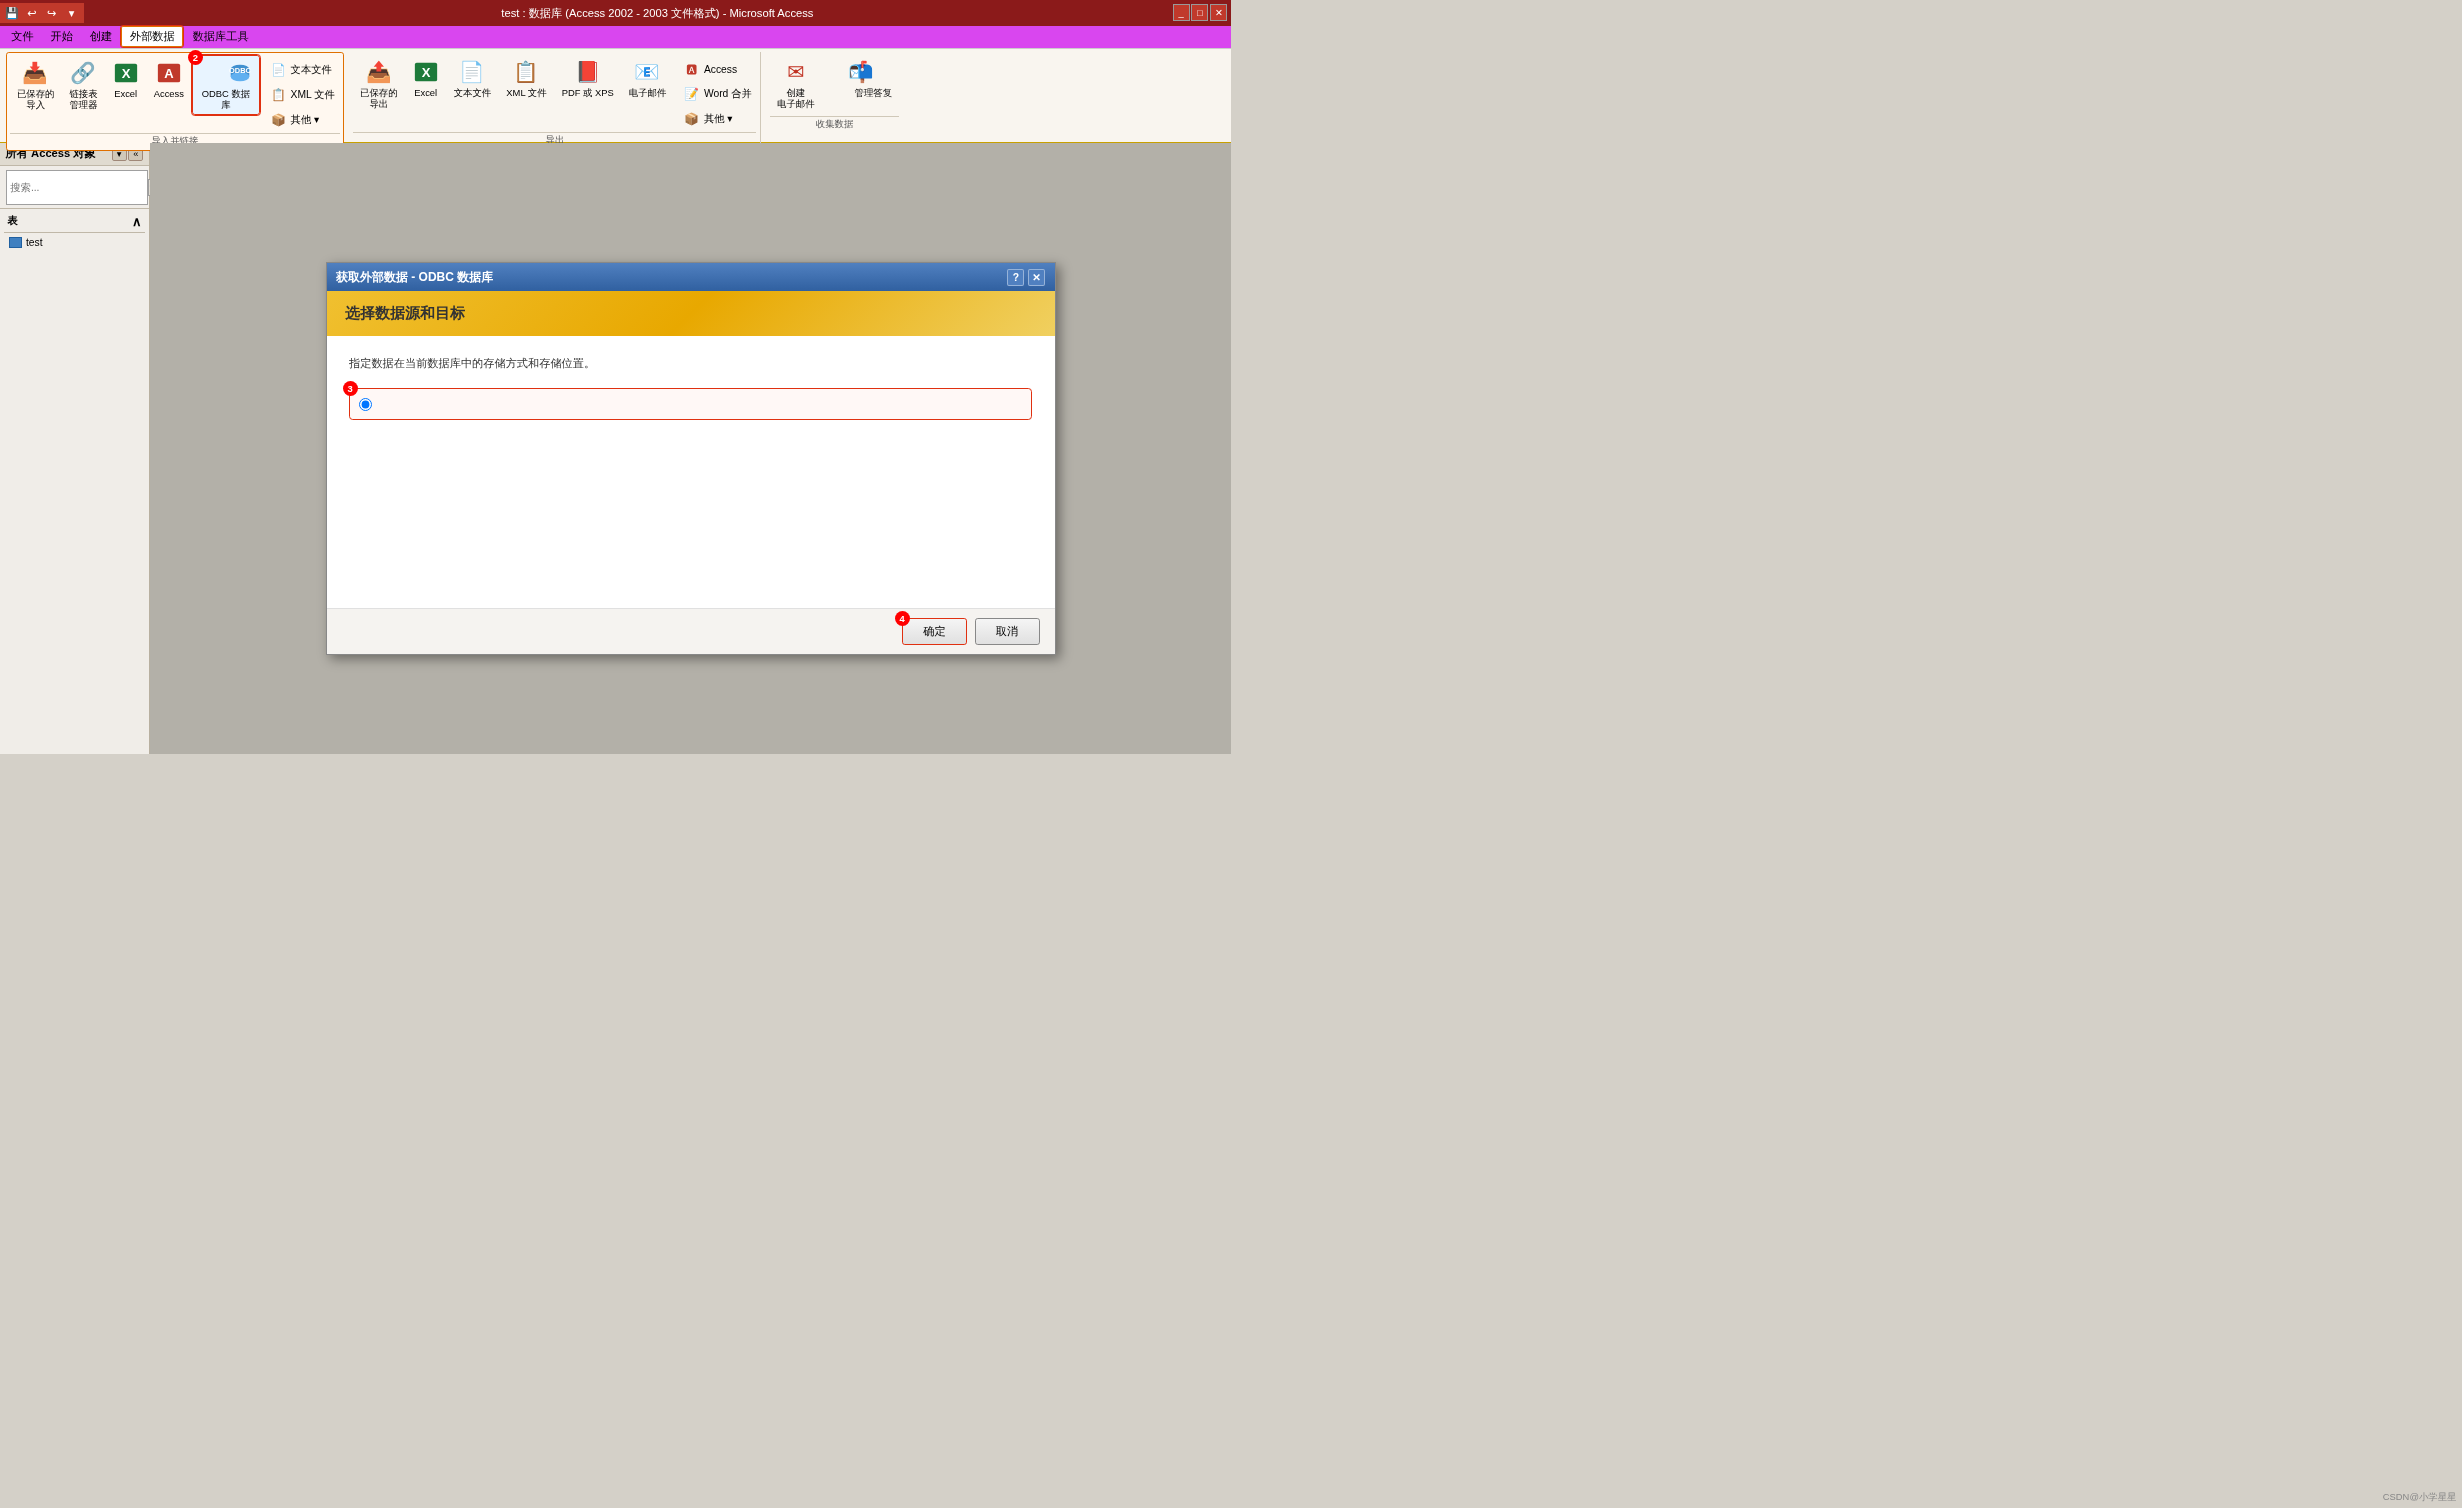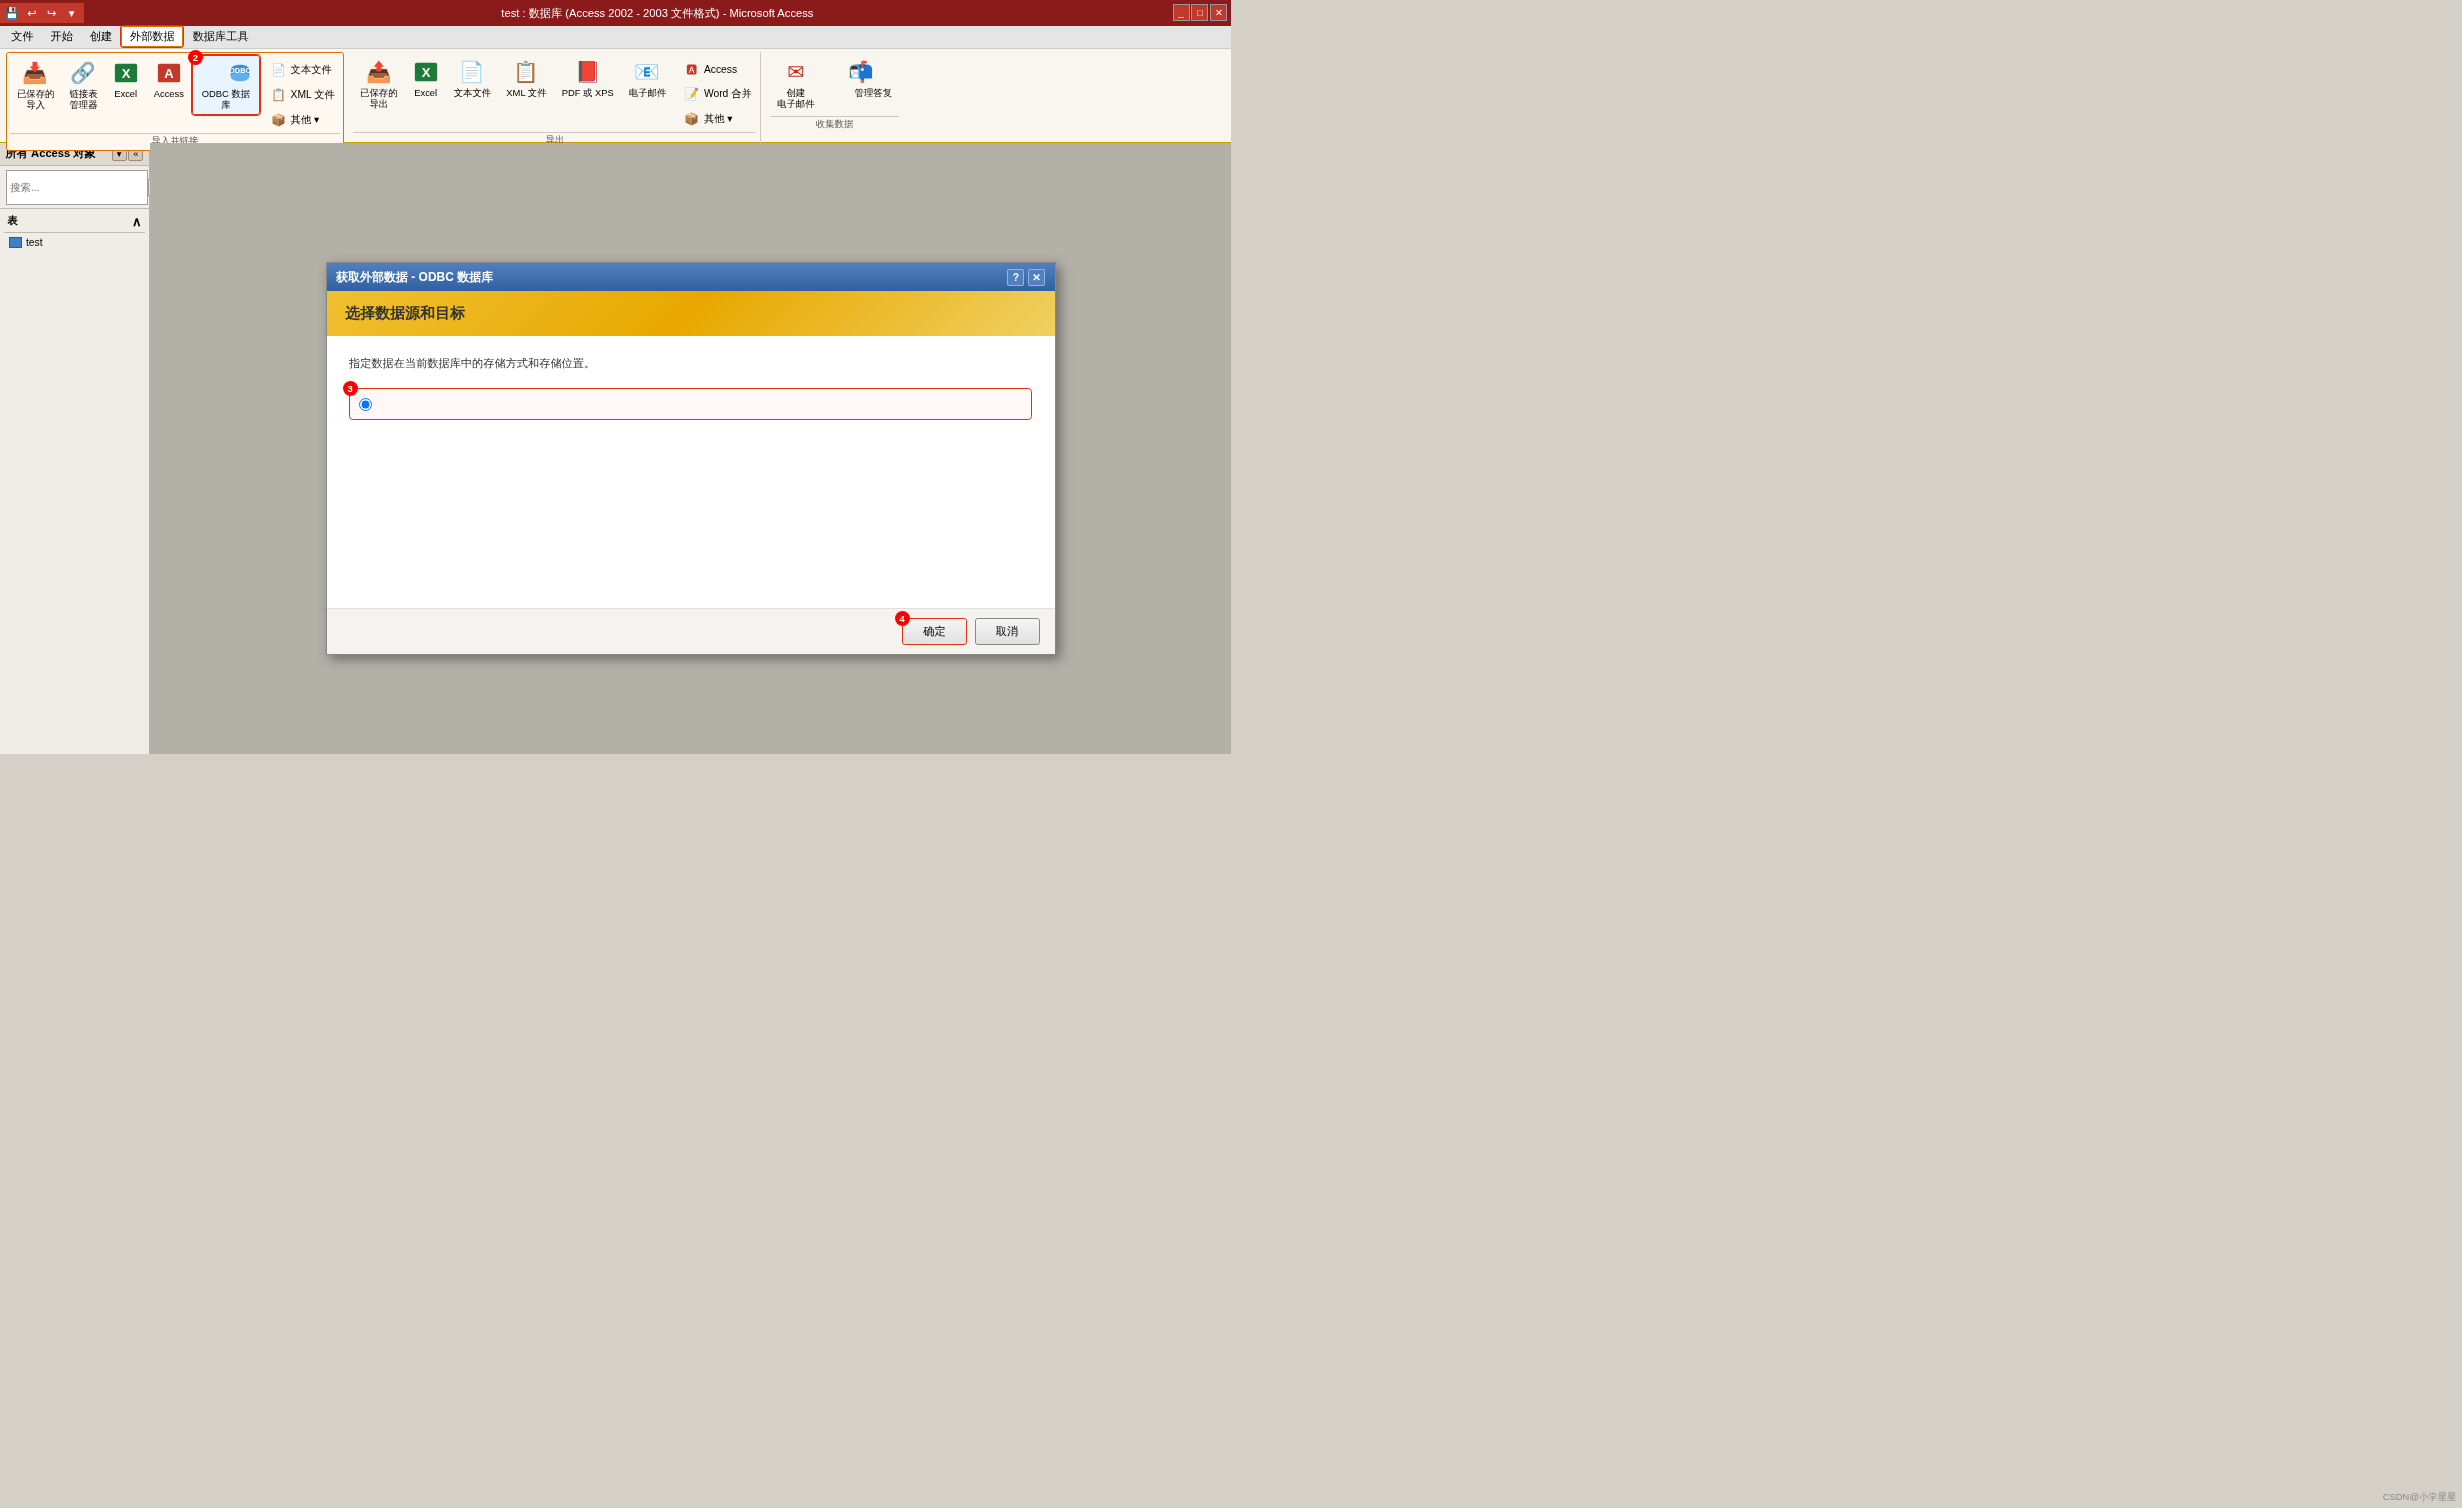--- a/index.html
+++ b/index.html
@@ -24,21 +24,21 @@
       background: #c0392b;
       border: 0.9px solid #999;
       color: white;
       font-size: 9.4px;
       display: flex; align-items: center; justify-content: center;
       cursor: pointer;
     }
 
     
     .menu-bar {
-      background: #e5e5e5;
+      background: #d946ef;
       height: 22.5px;
       display: flex;
       align-items: center;
       border-bottom: 0.9px solid #ccc;
       padding-left: 3.7px;
       gap: 1.9px;
     }
     .menu-item {
       padding: 1.9px 7.5px;
       font-size: 11.2px;

